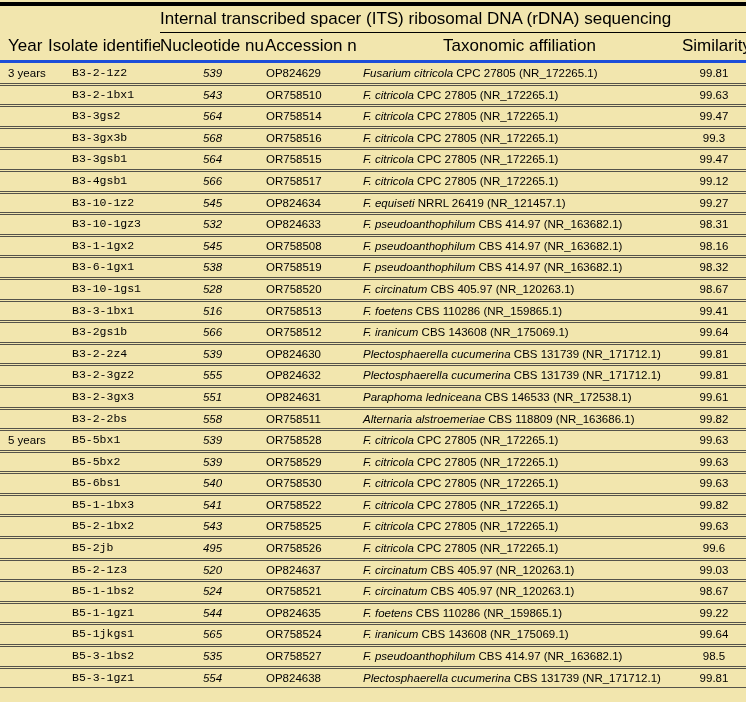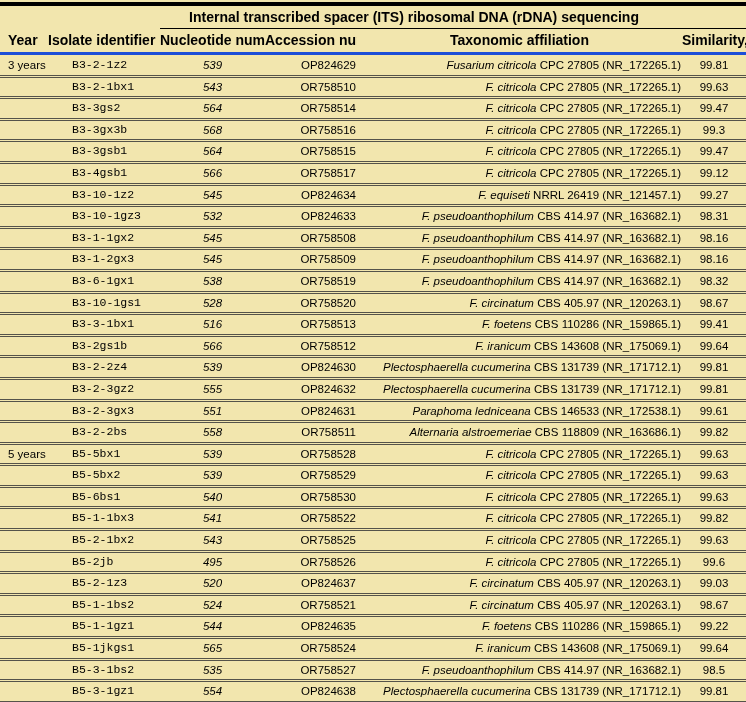--- a/index.html
+++ b/index.html
@@ -36,22 +36,22 @@
     flex: none;
   }
   col.c1 { width: 48px; }
   col.c2 { width: 112px; }
   col.c3 { width: 105px; }
   col.c4 { width: 92px; }
   col.c5 { width: 325px; }
   col.c6 { width: 64px; }
 
   th {
-    font-weight: bold;
-    font-size: 14px;
+    font-weight: normal;
+    font-size: 17px;
     white-space: nowrap;
     overflow: hidden;
   }
   th.spacer { border: none; }
   th.span-header {
     text-align: center;
     padding: 2px 78px 3px 0;
     border-bottom: 1px solid #000;
   }
   tr.col-row th {
@@ -74,22 +74,22 @@
     vertical-align: middle;
     border-top: 1px solid #55534a;
     border-bottom: 1px solid #55534a;
     white-space: nowrap;
     overflow: hidden;
   }
   tbody tr:first-child td { border-top: none; }
   td.c-year { text-align: left; padding-left: 8px; }
   td.c-id   { text-align: left; padding-left: 24px; font-family: Liberation Mono, monospace; }
   td.c-nt   { text-align: center; font-style: italic; }
-  td.c-acc  { text-align: right; }
-  td.c-tax  { text-align: right; padding-left: 6px; }
+  td.c-acc  { text-align: left; }
+  td.c-tax  { text-align: left; padding-left: 6px; }
   td.c-sim  { text-align: center; }
   td.c-tax i { font-style: italic; }
 </style>
 </head>
 <body>
 
 <div class="fig">
   <div class="heavy-bar top"></div>
 
   <table class="its">
@@ -183,28 +183,20 @@
         <tr>
     <td class="c-year"></td>
     <td class="c-id">B3-1-1gx2</td>
     <td class="c-nt">545</td>
     <td class="c-acc">OR758508</td>
     <td class="c-tax"><i>F. pseudoanthophilum</i><span> CBS 414.97 (NR_163682.1)</span></td>
     <td class="c-sim">98.16</td>
   </tr>
         <tr>
     <td class="c-year"></td>
-    <td class="c-id">B3-1-2gx3</td>
-    <td class="c-nt">545</td>
-    <td class="c-acc">OR758509</td>
-    <td class="c-tax"><i>F. pseudoanthophilum</i><span> CBS 414.97 (NR_163682.1)</span></td>
-    <td class="c-sim">98.16</td>
-  </tr>
-        <tr>
-    <td class="c-year"></td>
     <td class="c-id">B3-6-1gx1</td>
     <td class="c-nt">538</td>
     <td class="c-acc">OR758519</td>
     <td class="c-tax"><i>F. pseudoanthophilum</i><span> CBS 414.97 (NR_163682.1)</span></td>
     <td class="c-sim">98.32</td>
   </tr>
         <tr>
     <td class="c-year"></td>
     <td class="c-id">B3-10-1gs1</td>
     <td class="c-nt">528</td>

